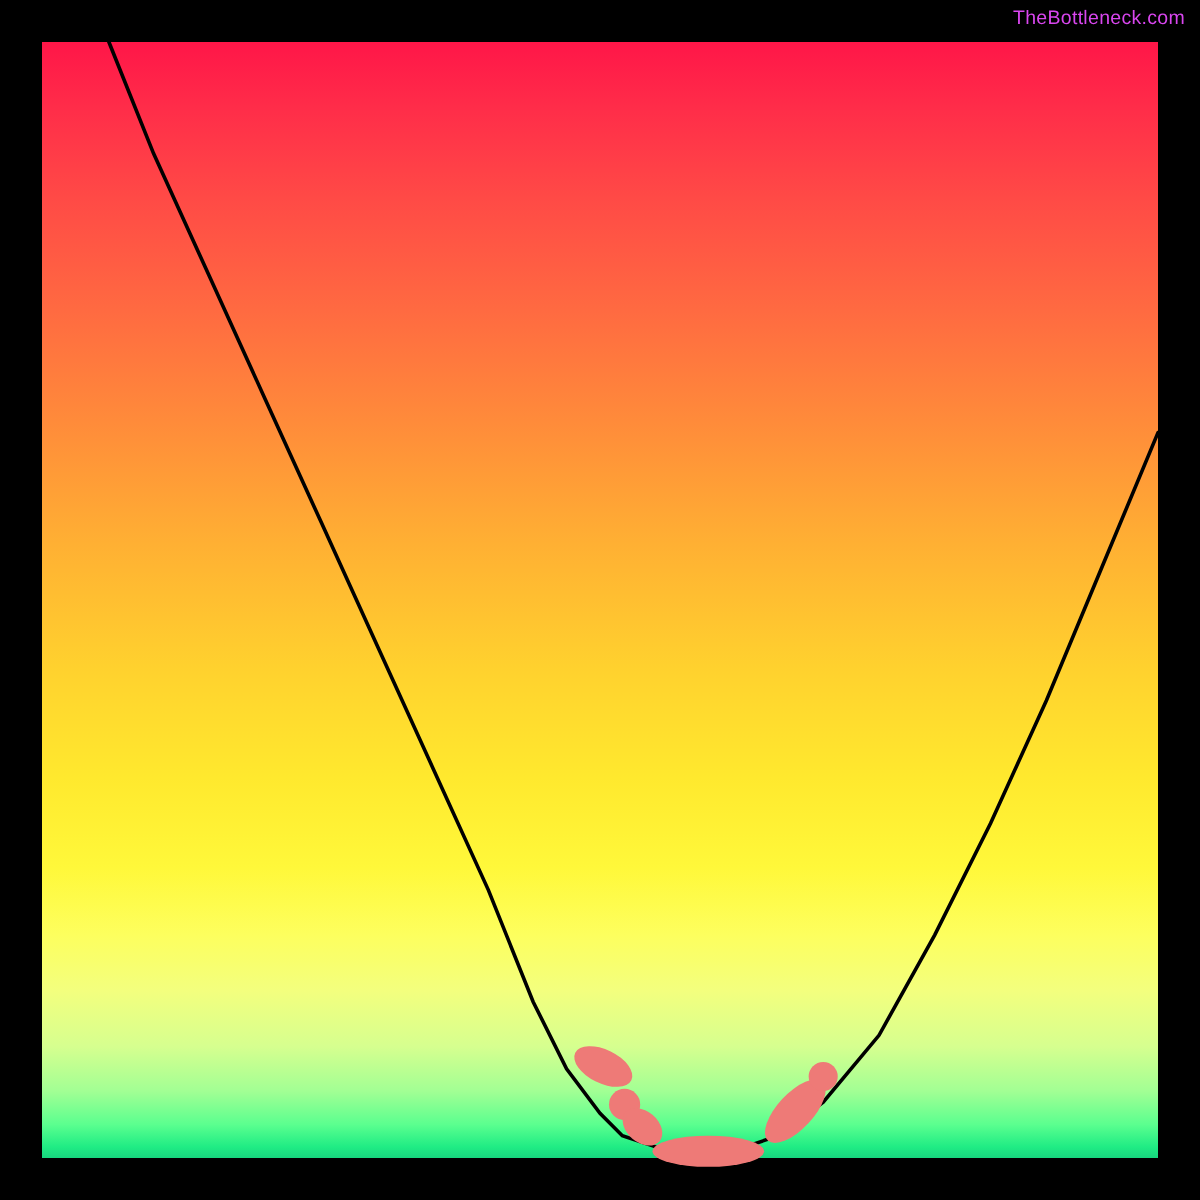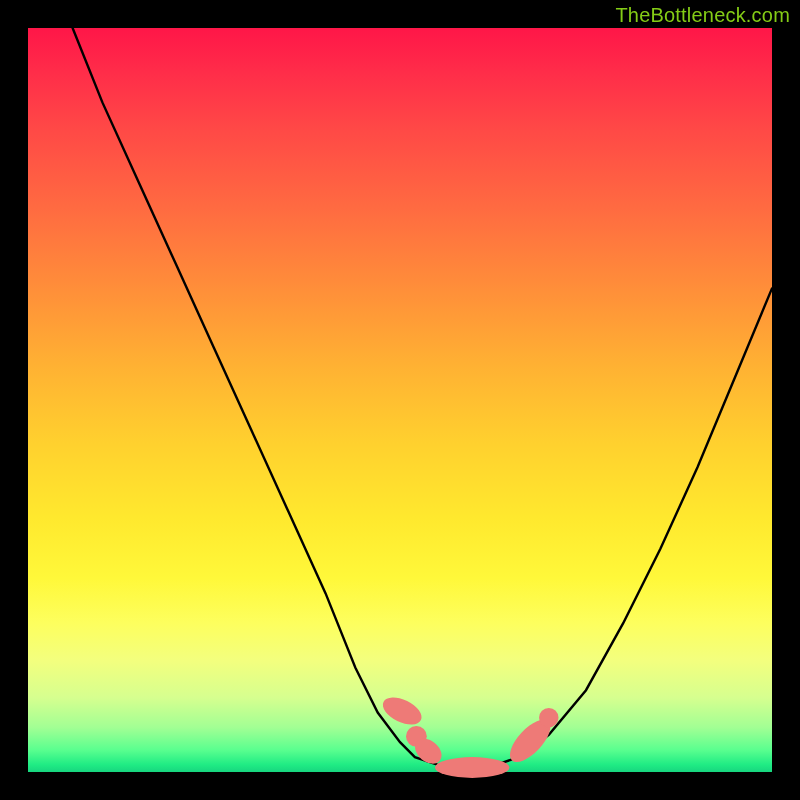--- a/index.html
+++ b/index.html
@@ -41,22 +41,22 @@
       #a2ff94 94%,
       #5bff8f 97%,
       #20ec84 99%,
       #17d67f 100%
     );
   }
   .watermark {
     position: absolute;
     top: 4px;
     right: 10px;
-    color: #84cc16;
-    font-size: 20px;
+    color: #d946ef;
+    font-size: 13px;
     font-weight: 500;
     letter-spacing: 0.2px;
     user-select: none;
   }
   svg.curve {
     position: absolute;
     left: 0;
     top: 0;
     width: 744px;
     height: 744px;

